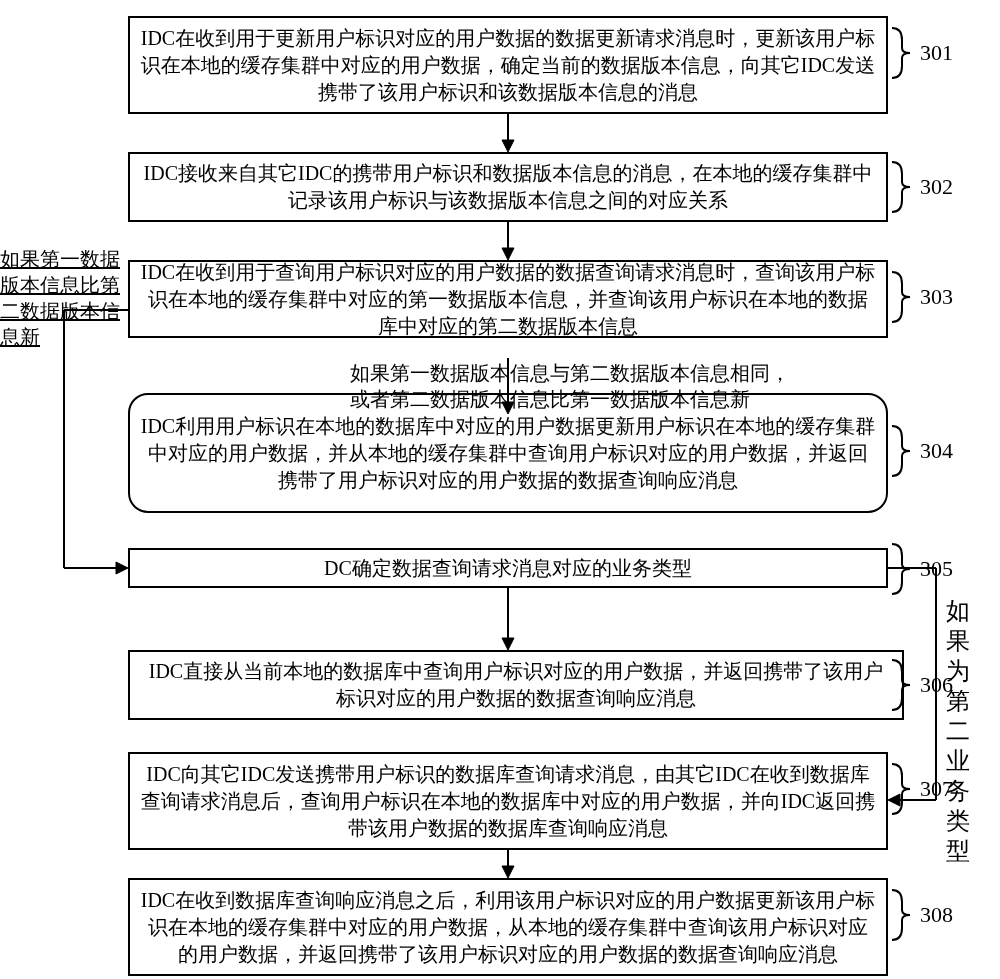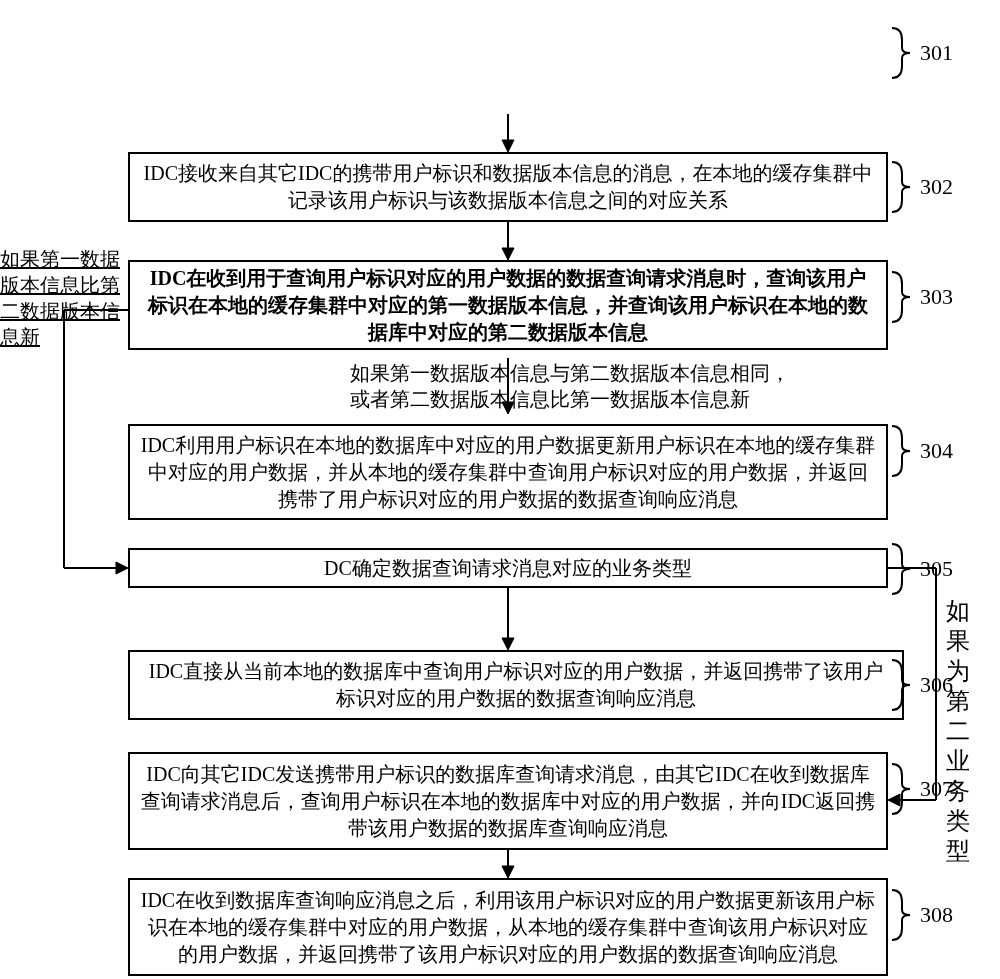--- a/index.html
+++ b/index.html
@@ -78,27 +78,30 @@
     font-size: 22px;
     color: #000;
     margin-left: 2px;
   }
 </style>
 </head>
 <body>
 
 <div class="canvas">
 
+  <div class="box" style="left:128px; top:16px; width:760px; height:98px;">
+    <span>IDC在收到用于更新用户标识对应的用户数据的数据更新请求消息时，更新该用户标识在本地的缓存集群中对应的用户数据，确定当前的数据版本信息，向其它IDC发送携带了该用户标识和该数据版本信息的消息</span>
+  </div>
   <div class="box" style="left:128px; top:152px; width:760px; height:70px;">
     <span>IDC接收来自其它IDC的携带用户标识和数据版本信息的消息，在本地的缓存集群中记录该用户标识与该数据版本信息之间的对应关系</span>
   </div>
-  <div class="box" style="left:128px; top:260px; width:760px; height:90px;font-weight:bold;">
+  <div class="box" style="left:128px; top:260px; width:760px; height:78px;">
     <span>IDC在收到用于查询用户标识对应的用户数据的数据查询请求消息时，查询该用户标识在本地的缓存集群中对应的第一数据版本信息，并查询该用户标识在本地的数据库中对应的第二数据版本信息</span>
   </div>
-  <div class="box" style="left:128px; top:424px; width:760px; height:96px;">
+  <div class="box" style="left:128px; top:393px; width:760px; height:120px;border-radius:20px;">
     <span>IDC利用用户标识在本地的数据库中对应的用户数据更新用户标识在本地的缓存集群中对应的用户数据，并从本地的缓存集群中查询用户标识对应的用户数据，并返回携带了用户标识对应的用户数据的数据查询响应消息</span>
   </div>
   <div class="box" style="left:128px; top:548px; width:760px; height:40px;">
     <span>DC确定数据查询请求消息对应的业务类型</span>
   </div>
   <div class="box" style="left:128px; top:650px; width:776px; height:70px;">
     <span>IDC直接从当前本地的数据库中查询用户标识对应的用户数据，并返回携带了该用户标识对应的用户数据的数据查询响应消息</span>
   </div>
   <div class="box" style="left:128px; top:878px; width:760px; height:98px;">
     <span>IDC在收到数据库查询响应消息之后，利用该用户标识对应的用户数据更新该用户标识在本地的缓存集群中对应的用户数据，从本地的缓存集群中查询该用户标识对应的用户数据，并返回携带了该用户标识对应的用户数据的数据查询响应消息</span>

